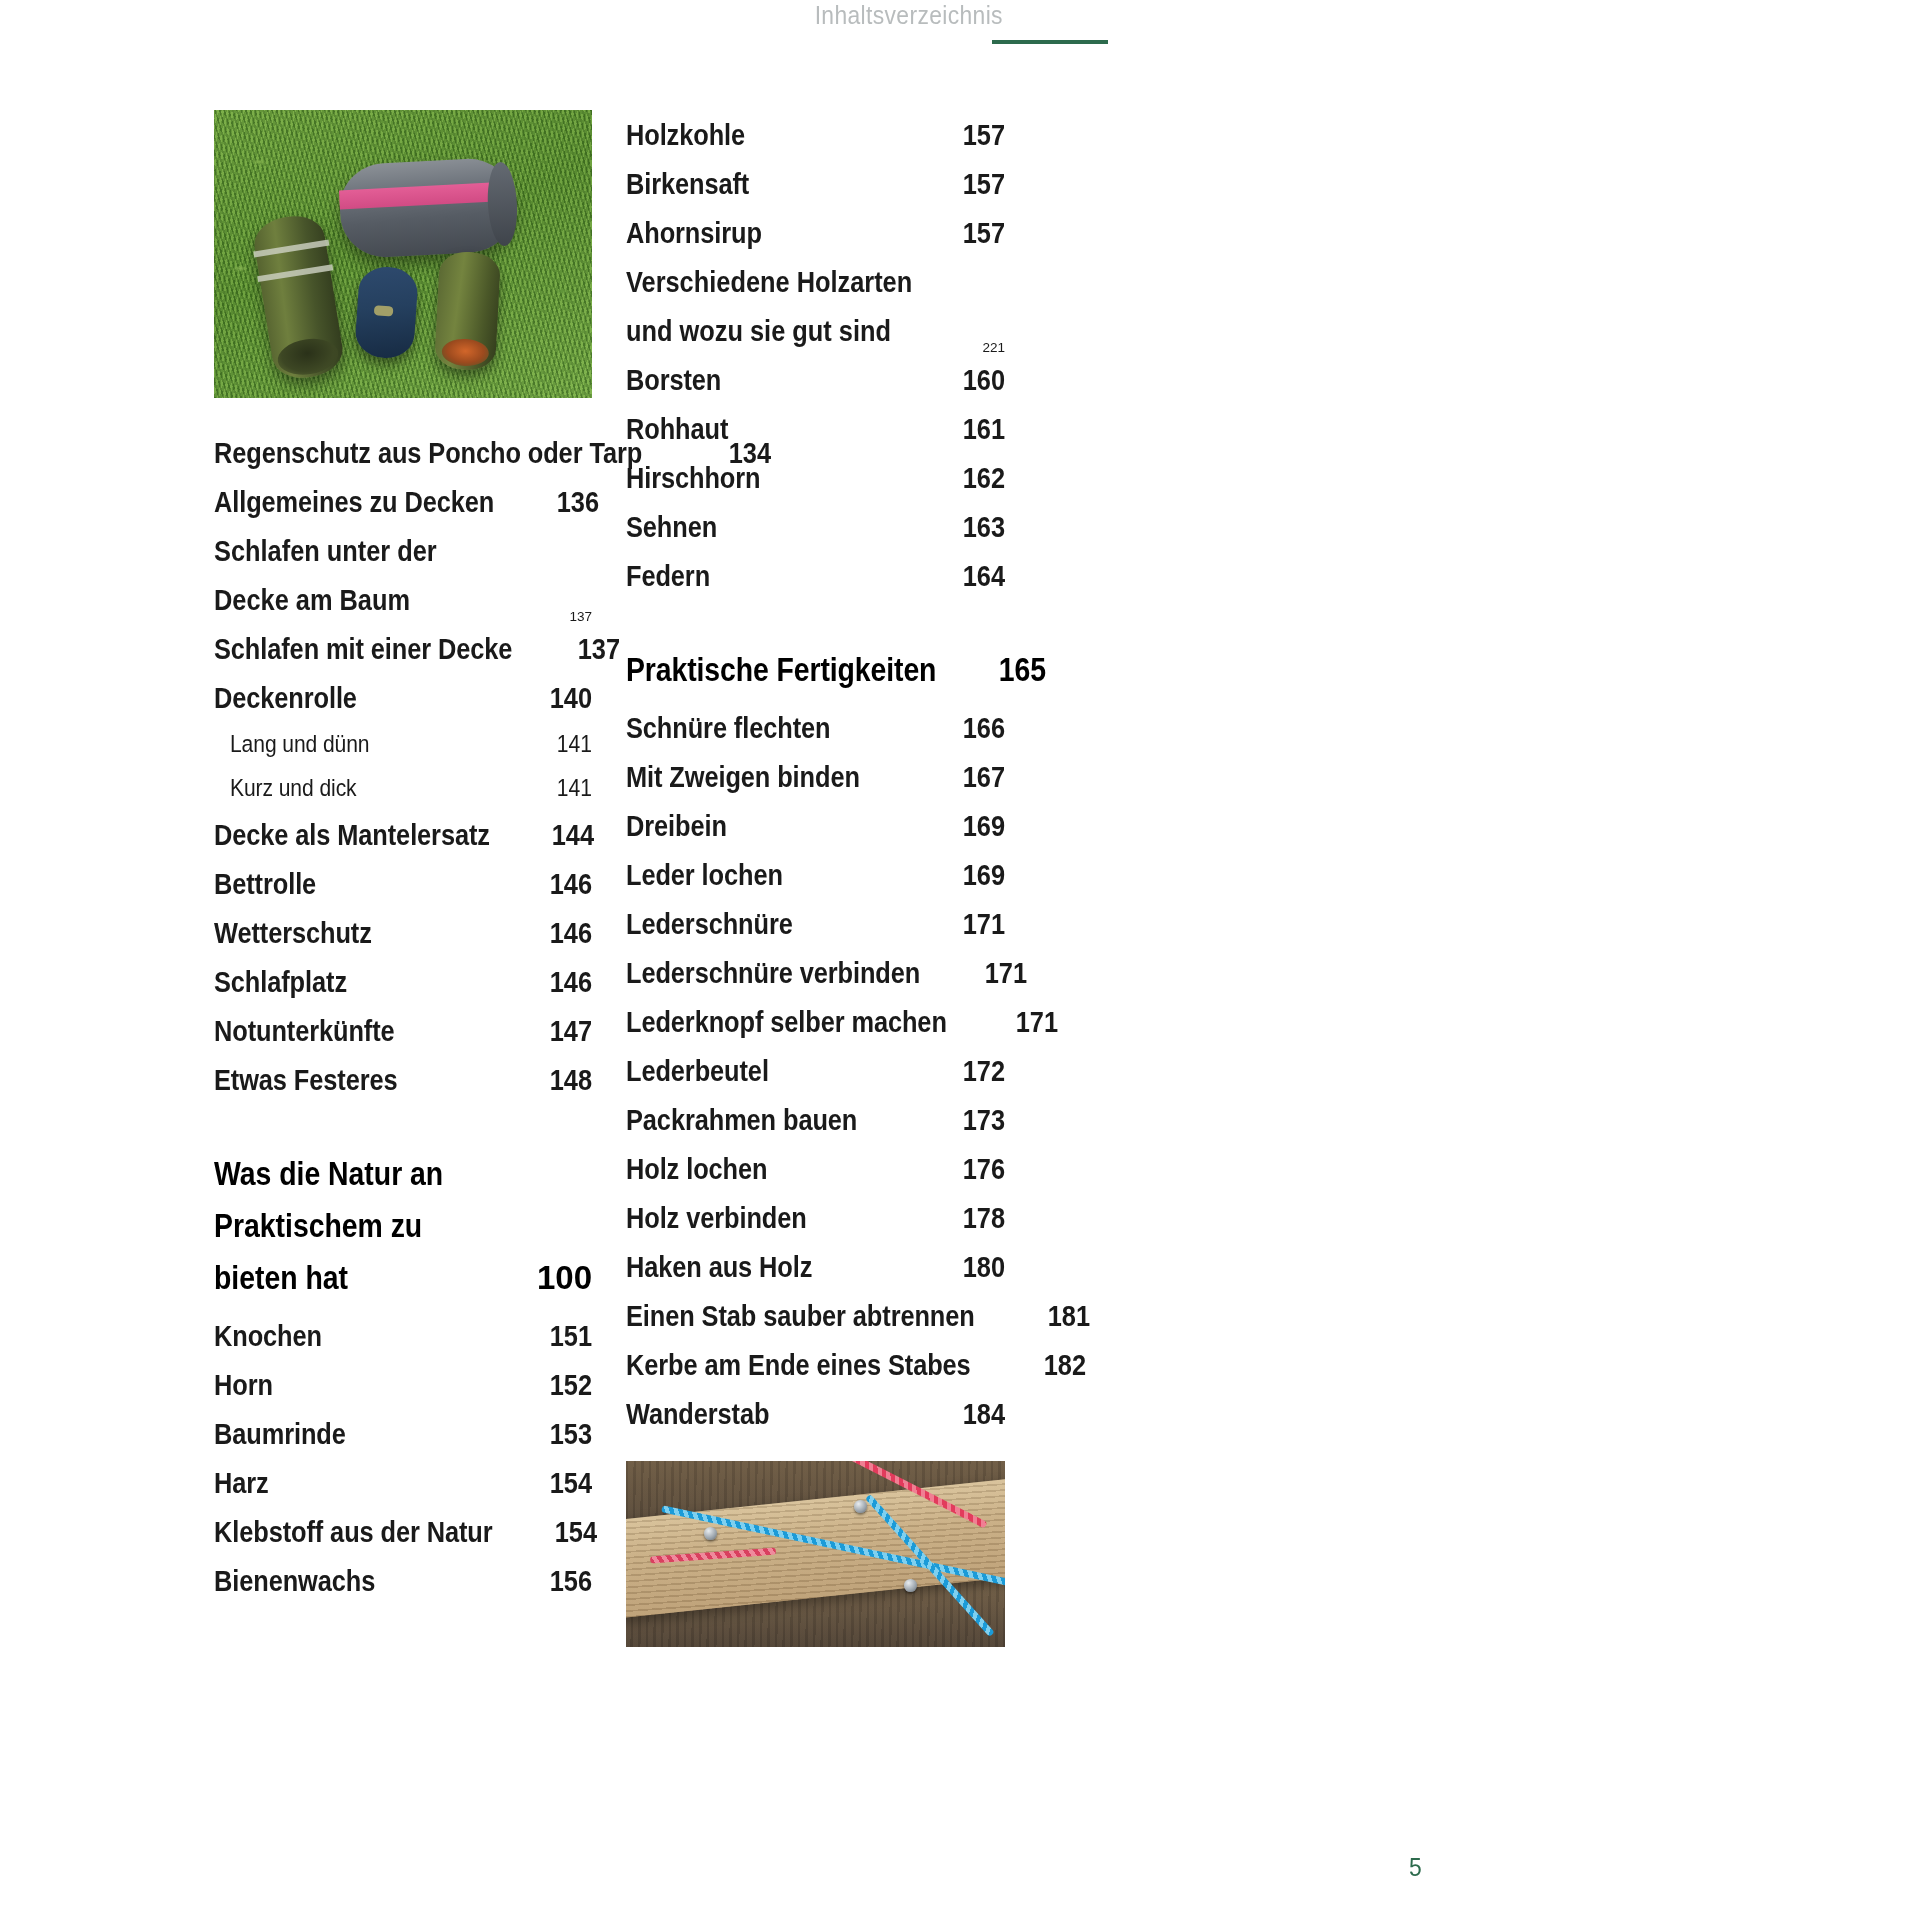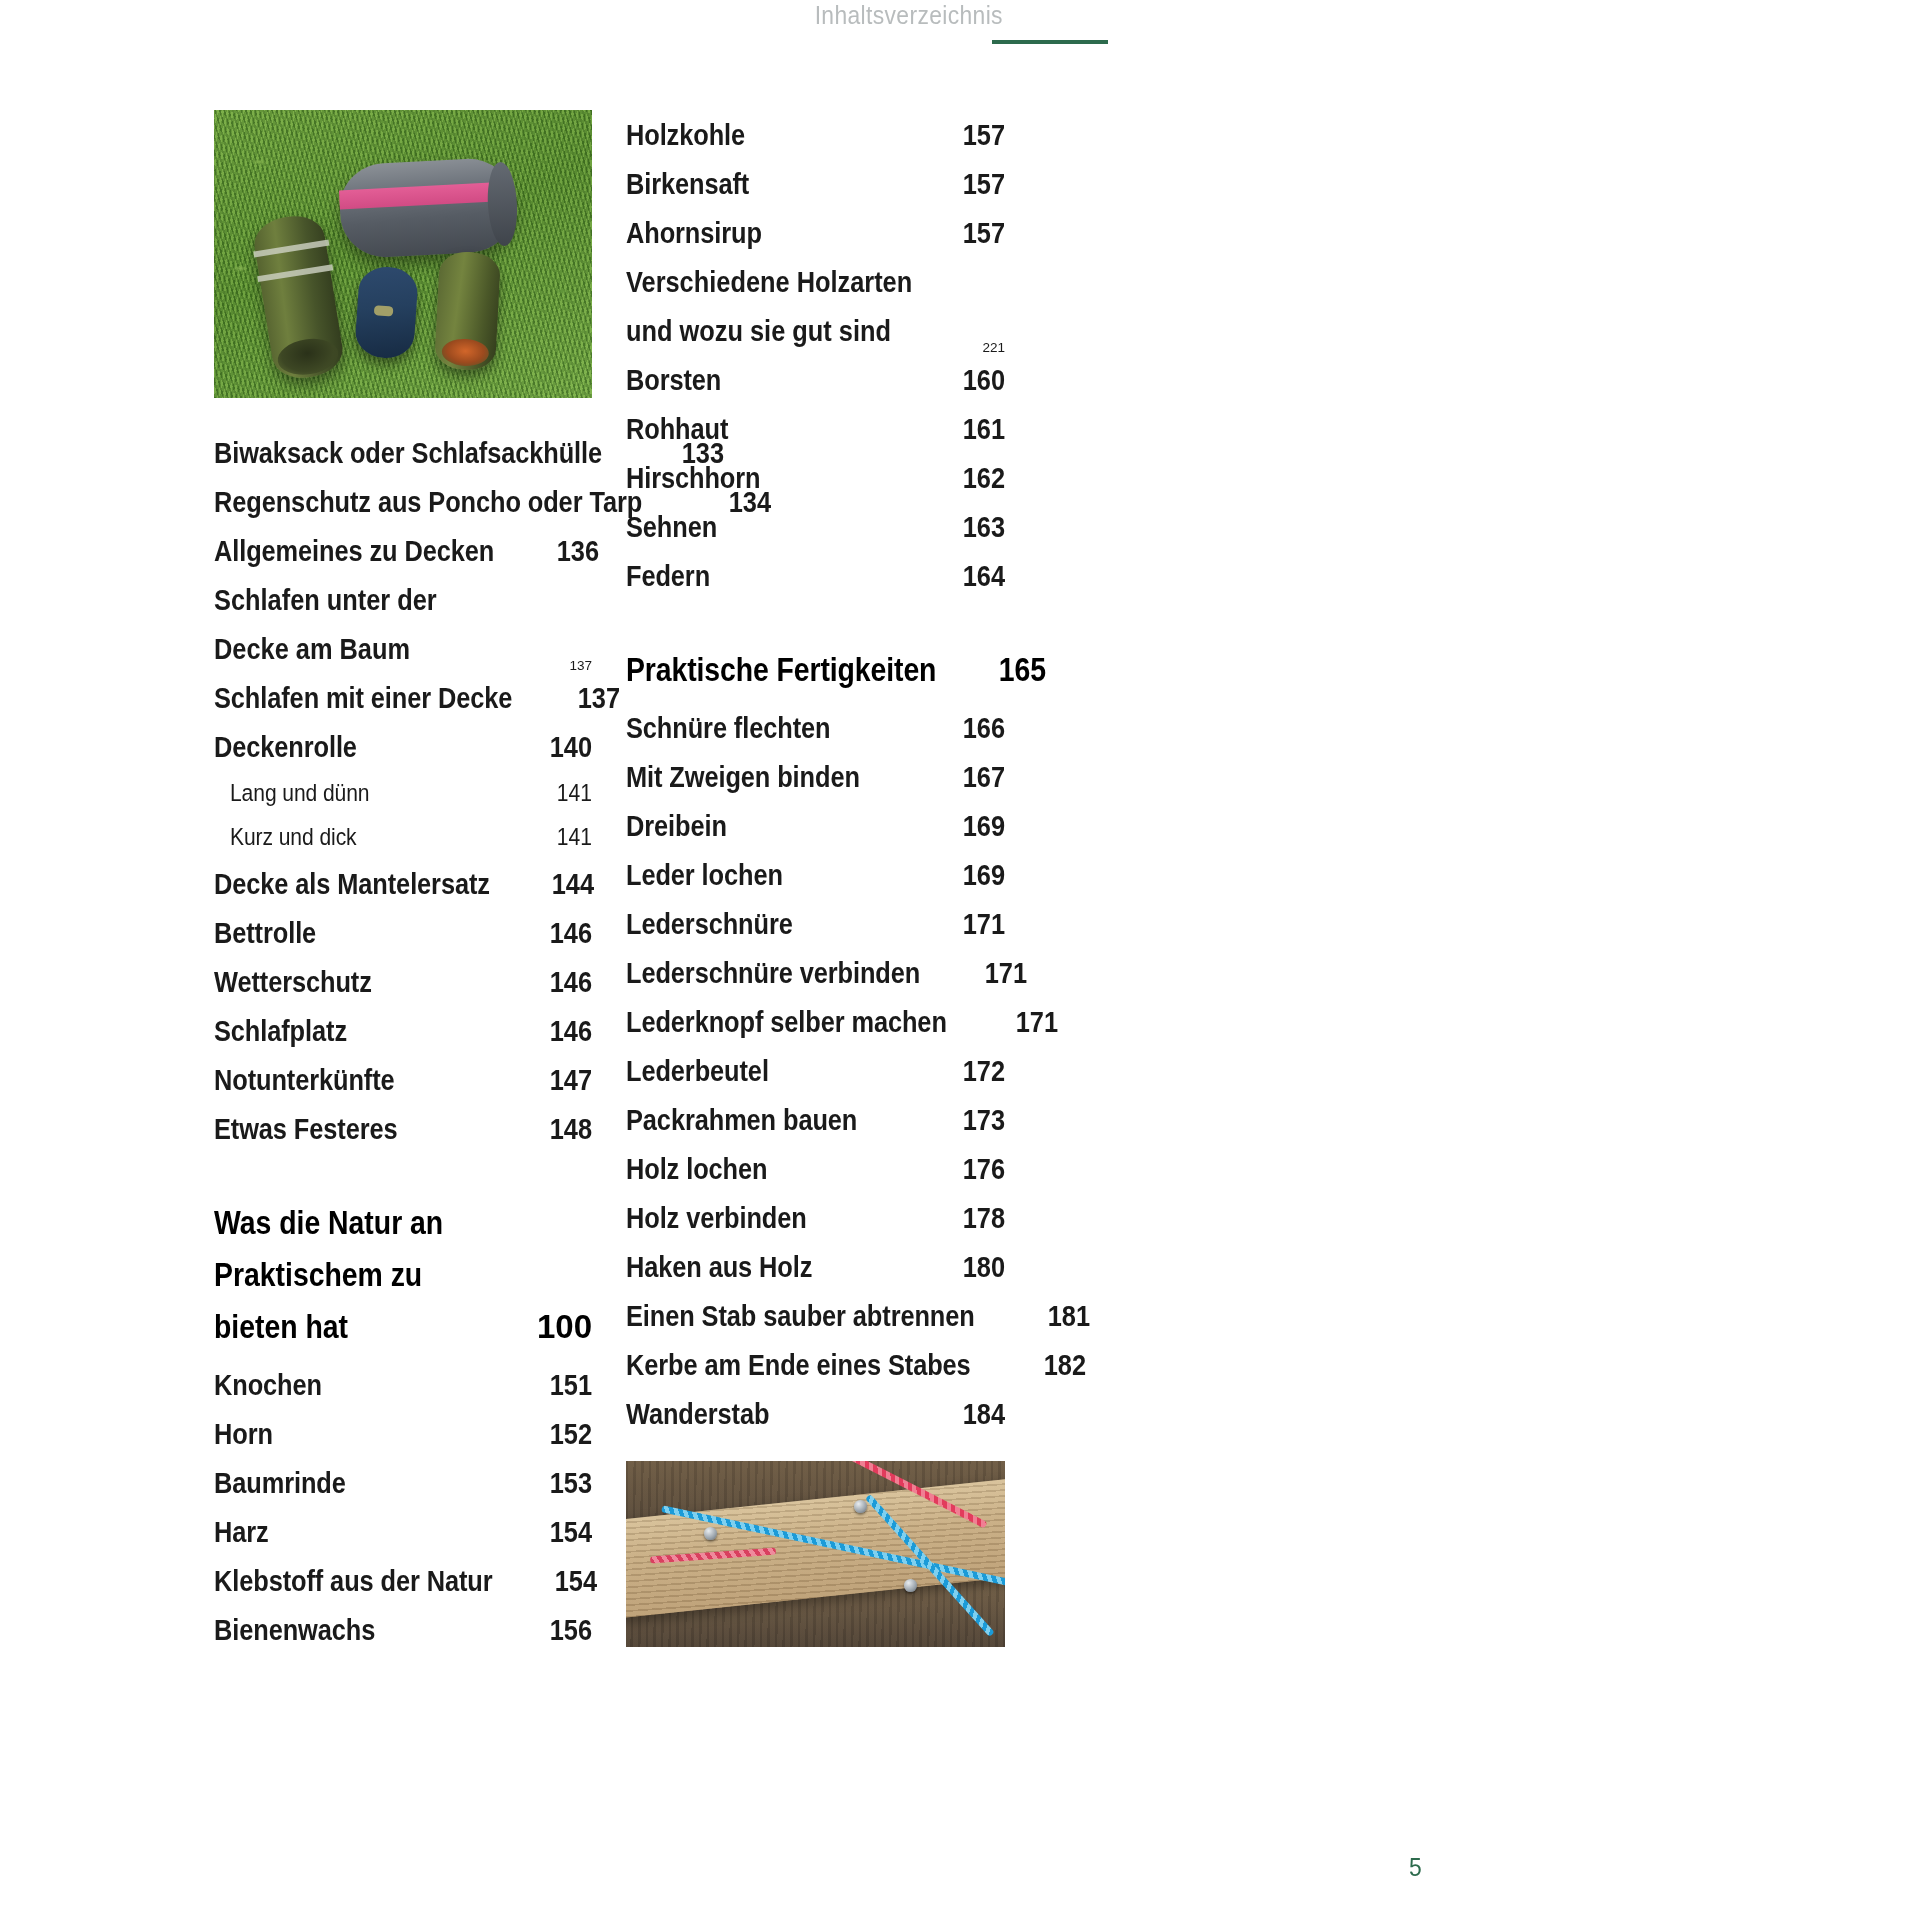--- a/index.html
+++ b/index.html
@@ -318,24 +318,20 @@
       <div class="bag-main">
         <div class="bag-stripe"></div>
         <div class="bag-cap"></div>
       </div>
       <div class="sack-blue"></div>
       <div class="roll-right"></div>
     </div>
 
     <div class="toc">
 
-      <div class="row">
-        <span class="label">Biwaksack oder Schlafsackhülle</span>
-        <span class="page-no">133</span>
-      </div>
 
       <div class="row">
         <span class="label">Regenschutz aus Poncho oder Tarp</span>
         <span class="page-no">134</span>
       </div>
 
       <div class="row">
         <span class="label">Allgemeines zu Decken</span>
         <span class="page-no">136</span>
       </div>

